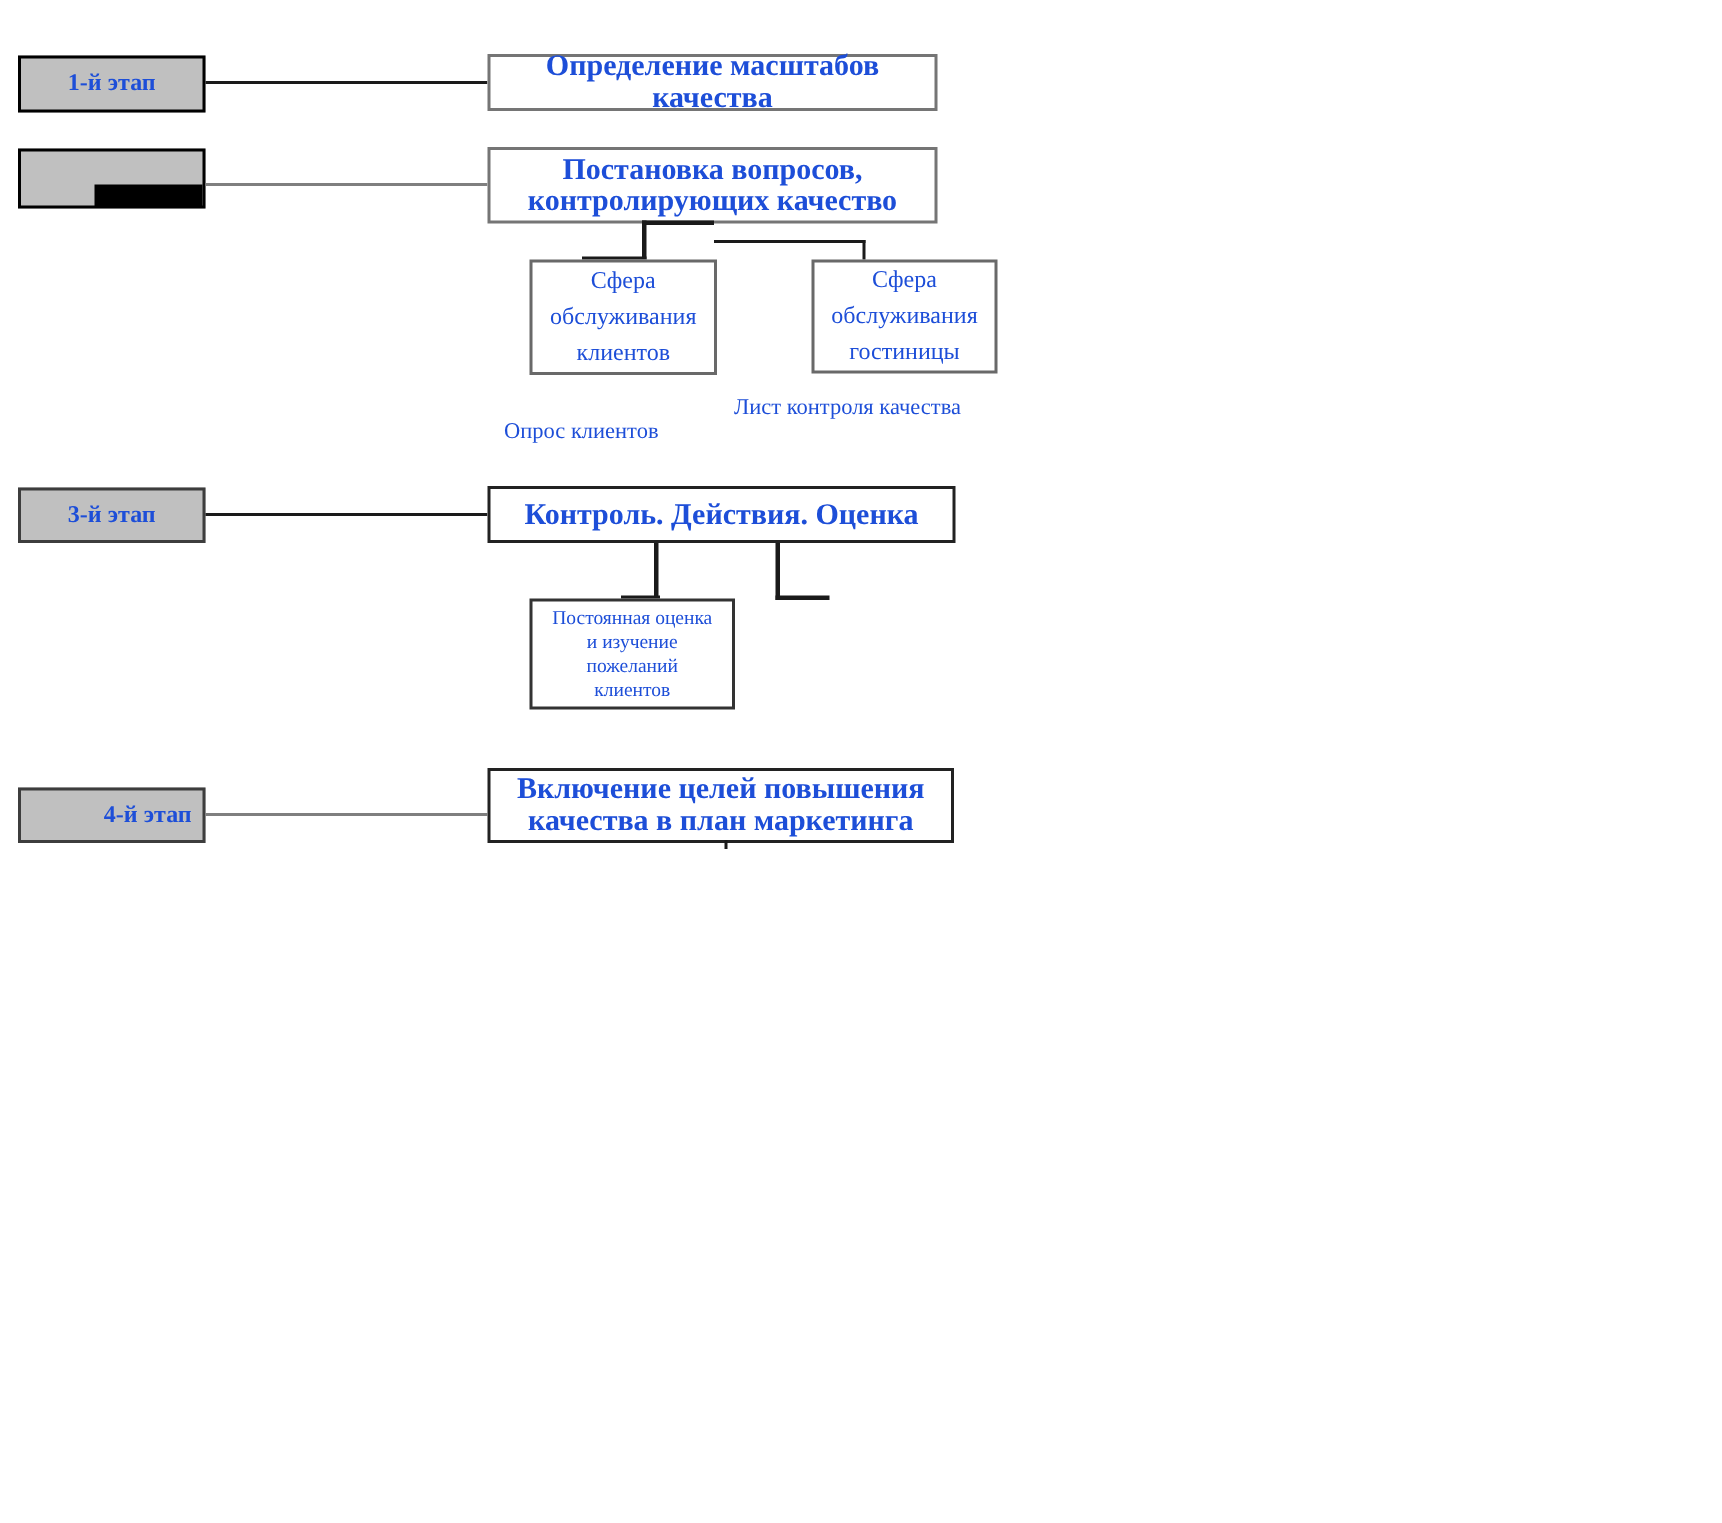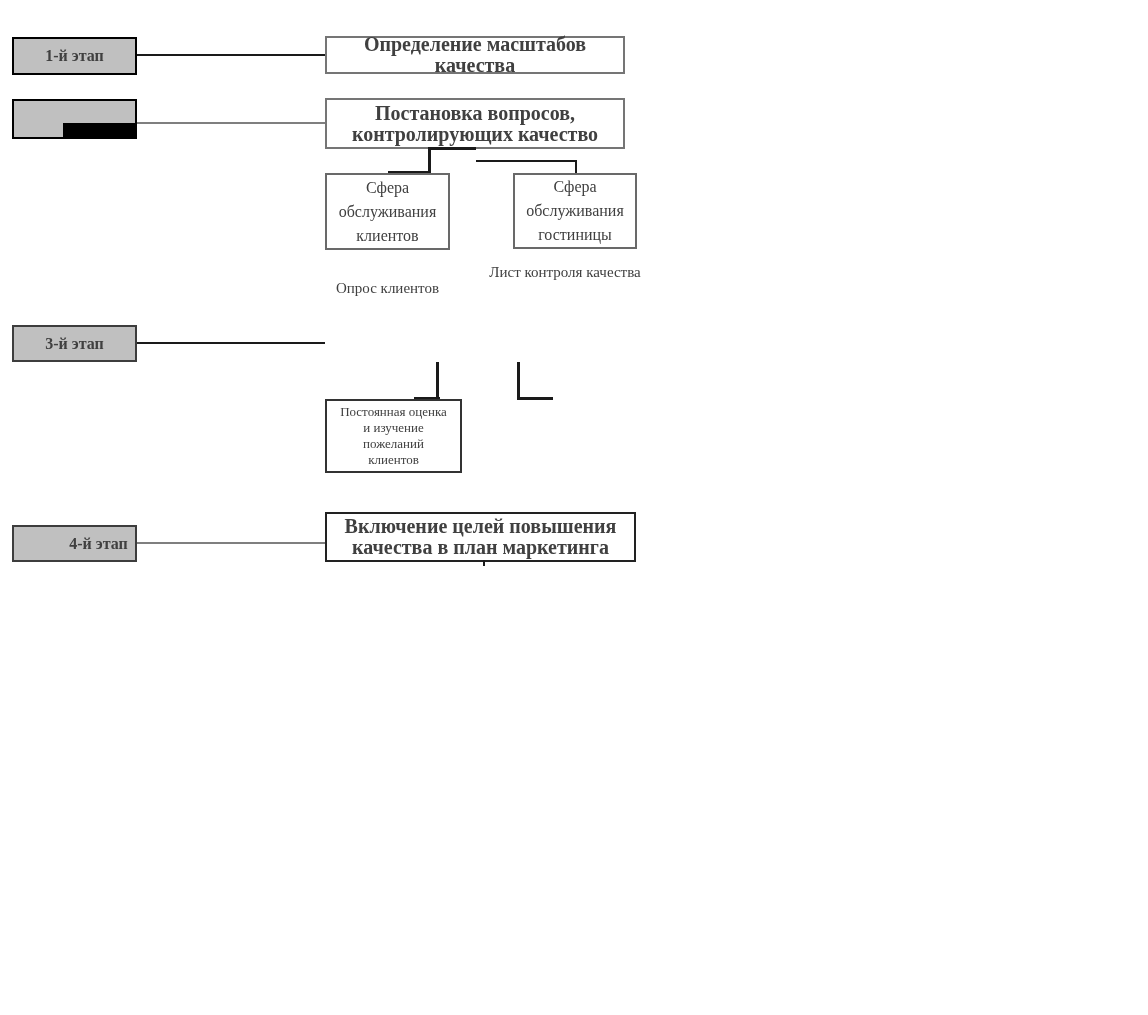--- a/index.html
+++ b/index.html
@@ -6,21 +6,21 @@
     margin: 0;
     padding: 0;
     background: #ffffff;
   }
   .canvas {
     position: relative;
     width: 1148px;
     height: 1015px;
     background: #ffffff;
     font-family: "Liberation Serif", "DejaVu Serif", serif;
-    color: #404040;
+    color: #1d4ed8;
     overflow: hidden;
   }
   .abs { position: absolute; box-sizing: border-box; }
 
   
   .stage-box {
     background: #c0c0c0;
     border: 2px solid #000000;
     display: flex;
     align-items: center;
@@ -48,20 +48,21 @@
     border: 2px solid #757575;
     font-weight: bold;
     font-size: 20px;
     line-height: 21px;
   }
   .main-box.dark { border-color: #222222; }
   .child-box {
     border: 2px solid #696969;
     font-size: 16px;
     line-height: 24px;
+    margin-left: 28px;
   }
   .child-box.small {
     border-color: #333333;
     font-size: 13px;
     line-height: 16px;
   }
 
   
   .line { background: #1a1a1a; }
   .line.gray { background: #7f7f7f; }
@@ -112,20 +113,23 @@
 гостиницы</span>
   </div>
 
   <div class="abs caption" style="left:325px; top:280px; width:125px;">Опрос клиентов</div>
   <div class="abs caption" style="left:485px; top:264px; width:160px;">Лист контроля качества</div>
 
   <div class="abs stage-box dark-border" style="left:12px; top:325px; width:125px; height:37px;">
     <span>3-й этап</span>
   </div>
   <div class="abs line" style="left:137px; top:342px; width:188px; height:2px;"></div>
+  <div class="abs flow-box main-box dark" style="left:325px; top:324px; width:312px; height:38px;">
+    <span>Контроль. Действия. Оценка</span>
+  </div>
 
   <div class="abs line" style="left:436px; top:362px; width:3px; height:38px;"></div>
   <div class="abs line" style="left:517px; top:362px; width:3px; height:38px;"></div>
   <div class="abs line" style="left:414px; top:397px; width:26px; height:3px;"></div>
   <div class="abs line" style="left:517px; top:397px; width:36px; height:3px;"></div>
 
   <div class="abs flow-box child-box small" style="left:325px; top:399px; width:137px; height:74px;">
     <span>Постоянная оценка
 и изучение
 пожеланий

